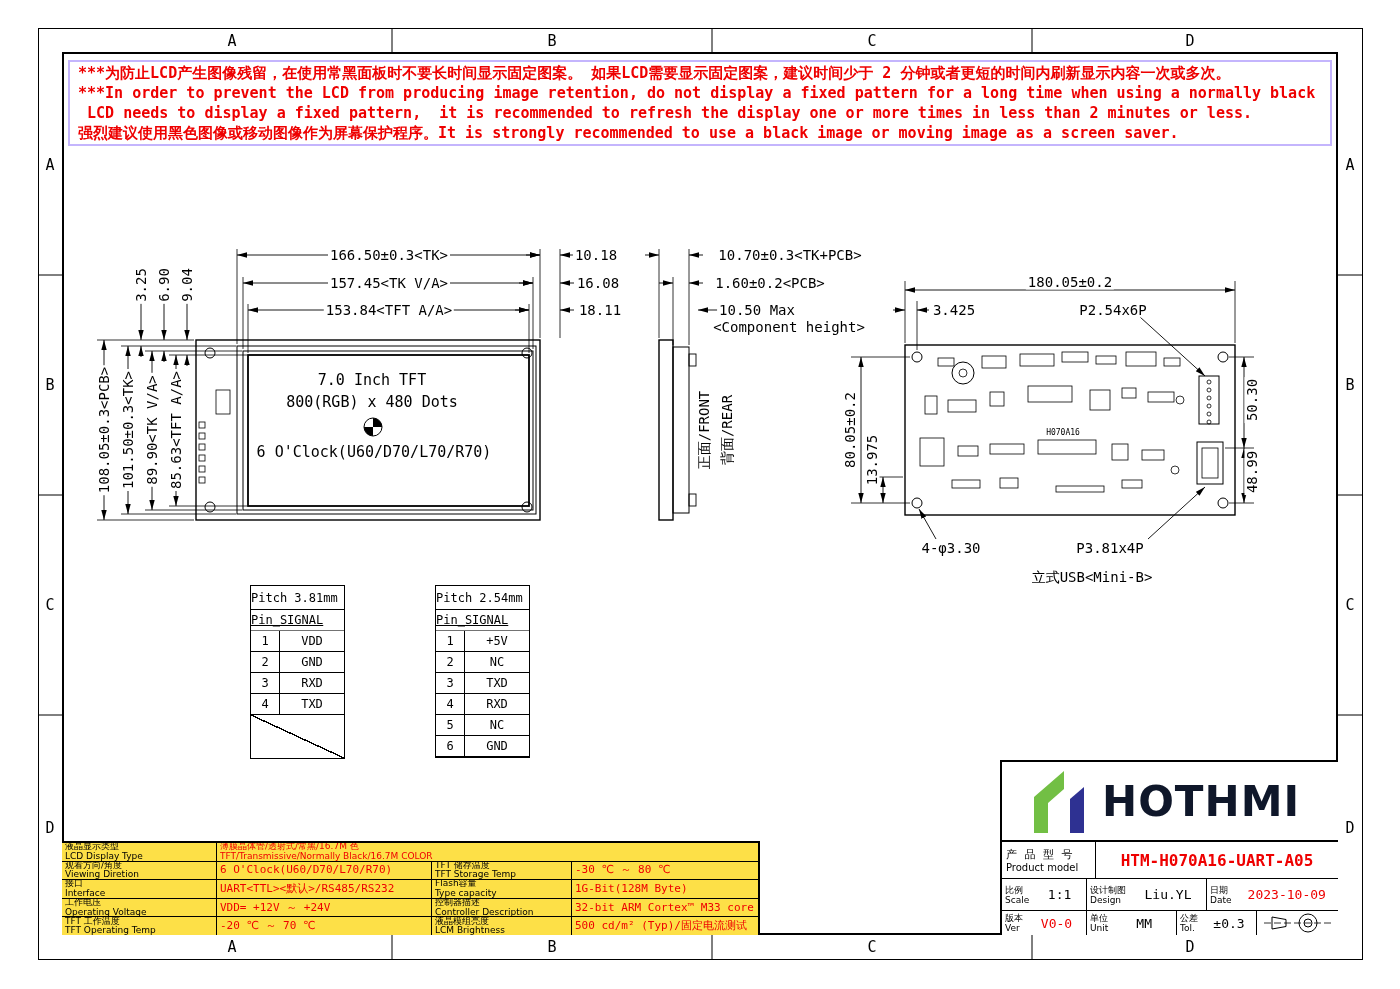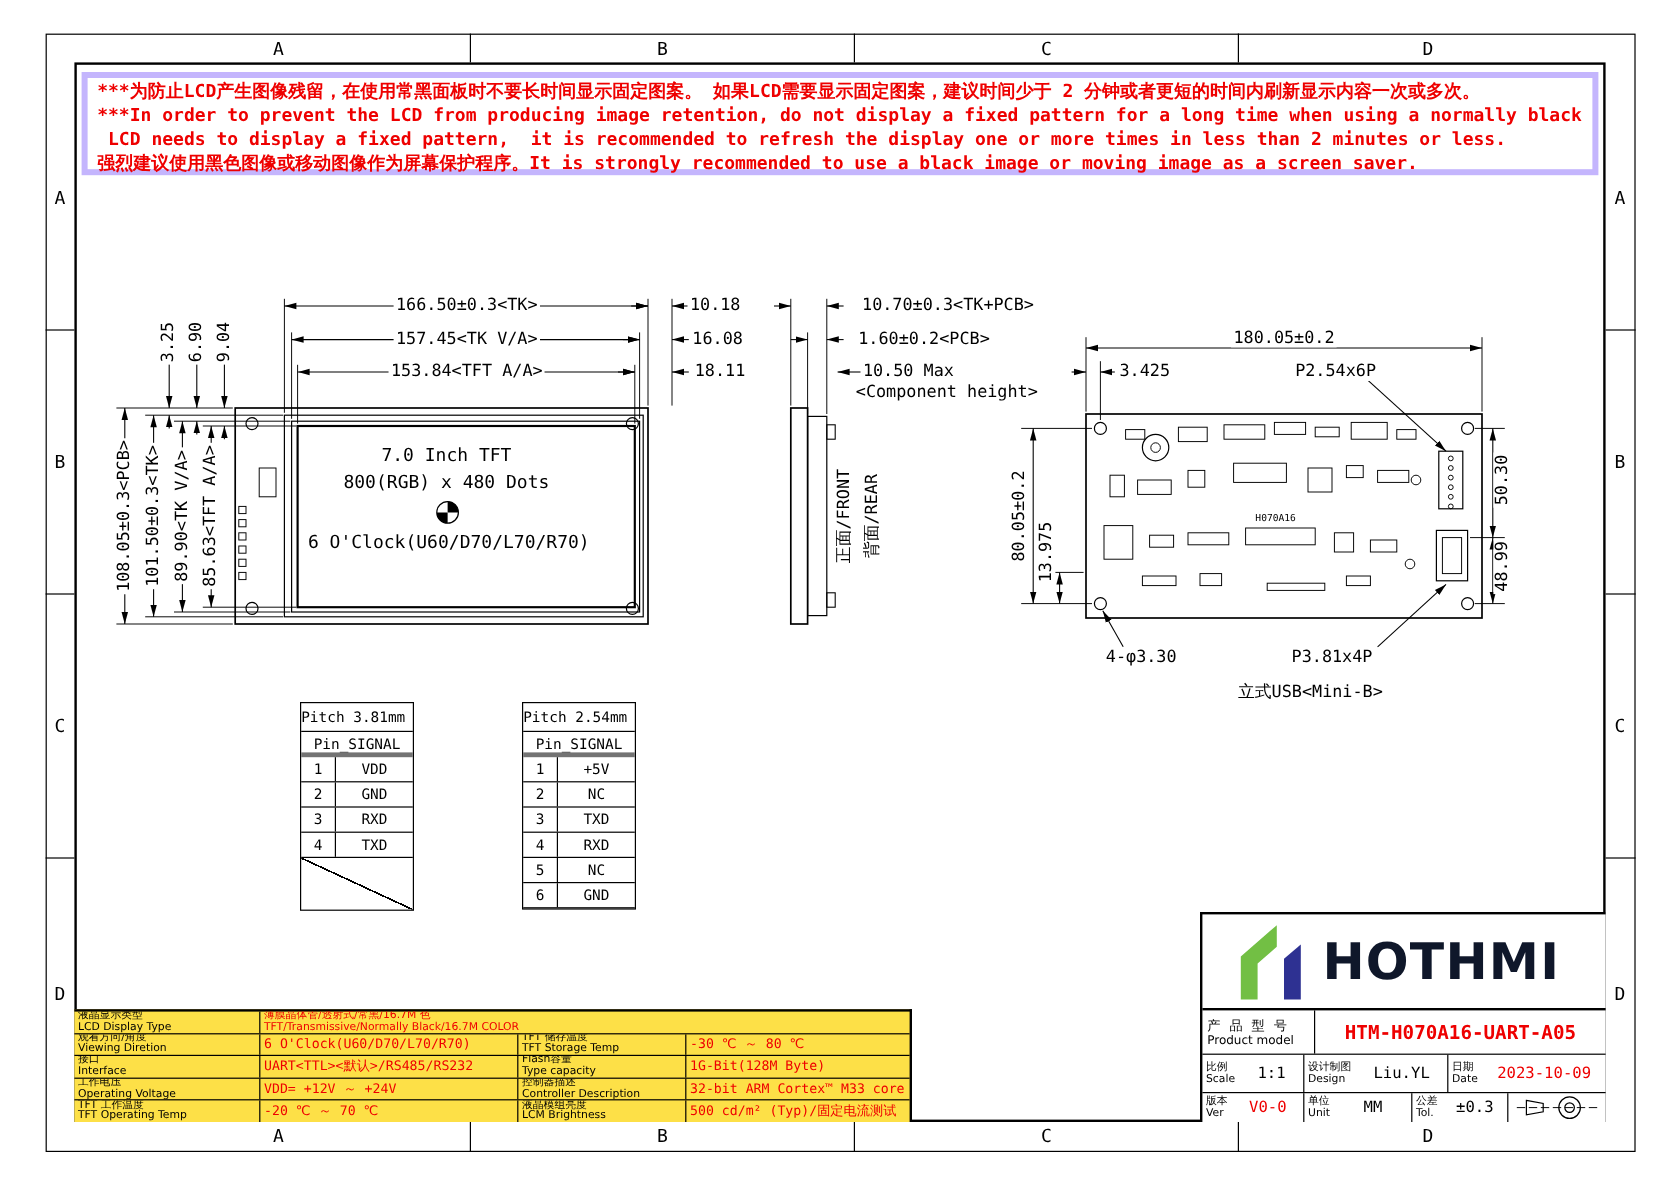--- a/index.html
+++ b/index.html
@@ -4,34 +4,34 @@
 <style>
   * { margin:0; padding:0; box-sizing:border-box; }
   html,body { background:#ffffff; }
   #sheet { position:relative; width:1400px; height:989px; background:#fff; color:#000;
            font-family:"DejaVu Sans","Liberation Sans",sans-serif; overflow:hidden; }
   #linework { position:absolute; left:0; top:0; }
   .frame-outer { position:absolute; left:38px; top:28px; width:1325px; height:932px; border:1px solid #000; }
   .frame-inner { position:absolute; left:62px; top:52px; width:1276px; height:883px; border:2px solid #000; }
   .gletter { position:absolute; transform:translate(-50%,-50%); font-size:15px;
              font-family:"DejaVu Sans Mono",monospace; }
-  .warn { position:absolute; left:68px; top:60px; width:1264px; height:86px; border:5px solid #c4b5fd; padding:1px 8px; background:#fff; }
+  .warn { position:absolute; left:68px; top:60px; width:1264px; height:86px; border:2px solid #c4b5fd; padding:1px 8px; background:#fff; }
   .warn div { color:#ee0000; font-family:"DejaVu Sans Mono","DejaVu Sans",monospace; font-weight:bold;
               font-size:15px; line-height:20px; white-space:pre; overflow:hidden; }
   .dim,.dimv,.dtext { position:absolute; font-family:"DejaVu Sans Mono",monospace; font-size:14px;
               white-space:nowrap; line-height:15px; }
   .dim  { transform:translate(-50%,-50%); background:#fff; padding:0 2px; }
   .dimv { transform:translate(-50%,-50%) rotate(-90deg); background:#fff; padding:0 2px; }
   .dtext{ transform:translate(-50%,-50%); font-size:15px; }
   .tiny { position:absolute; transform:translate(-50%,-50%); font-size:8px; font-family:"DejaVu Sans Mono",monospace; white-space:nowrap; }
   
   .ptable { position:absolute; width:95px; border:1px solid #000; background:#fff;
             font-family:"DejaVu Sans Mono",monospace; font-size:12px; }
   .pt-title { height:24px; line-height:24px; text-align:left; border-bottom:1px solid #000; }
-  .pt-sub   { height:21px; line-height:21px; text-align:center; border-bottom:4px solid #737373; }
+  .pt-sub   { height:21px; line-height:21px; text-align:left; border-bottom:1px solid #737373;text-decoration:underline; }
   .pt-row   { display:flex; height:21px; line-height:20px; border-bottom:1px solid #000; }
   .pt-c1 { width:29px; border-right:1px solid #000; text-align:center; }
   .pt-c2 { flex:1; text-align:center; }
   .pt-diag { height:43px; background:linear-gradient(to top right,
              transparent calc(50% - 0.7px), #000 calc(50% - 0.7px), #000 calc(50% + 0.7px), transparent calc(50% + 0.7px)); }
   
   .specs { position:absolute; left:62px; top:841px; width:698px; height:94px; background:#fde047;
            border-top:2px solid #000; border-right:2px solid #000; display:flex; flex-direction:column; }
   .srow { display:flex; flex:1; border-bottom:1px solid #000; min-height:0; }
   .srow:last-child { border-bottom:none; }

